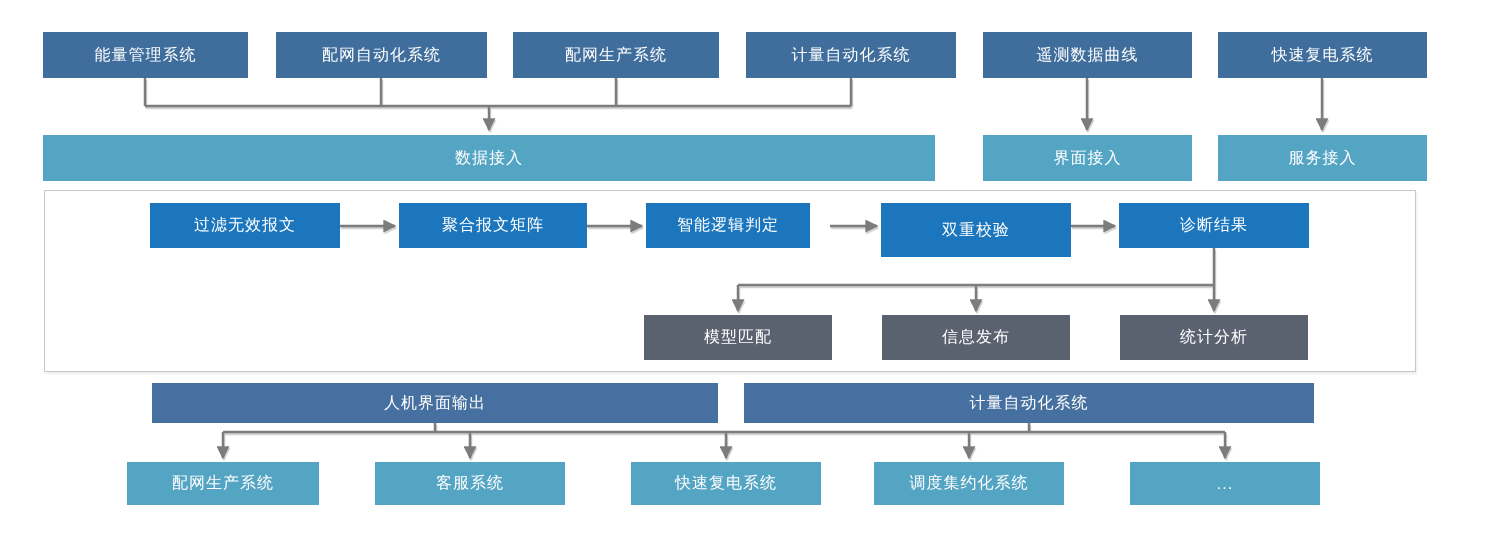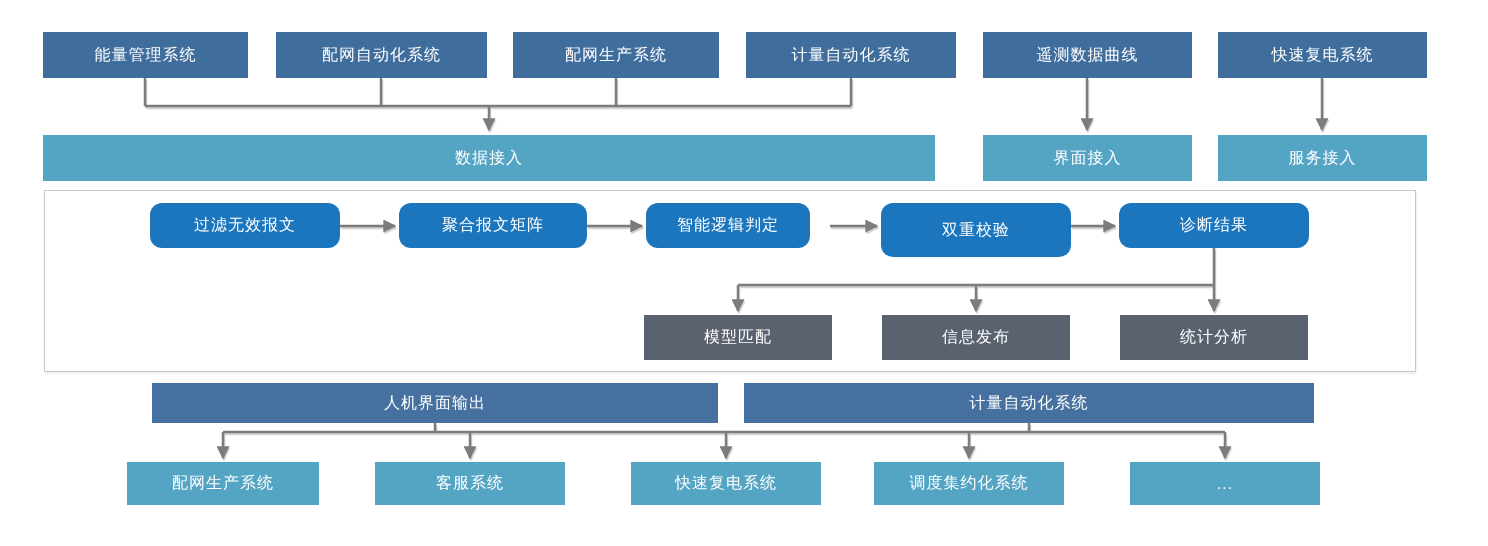--- a/index.html
+++ b/index.html
@@ -18,21 +18,21 @@
     position:relative;width:1488px;height:546px;background:#fff;overflow:hidden;
     font-family:"Liberation Sans","DejaVu Sans",sans-serif;
   }
   .box{
     position:absolute;display:flex;align-items:center;justify-content:center;
     color:var(--text);font-size:16px;letter-spacing:1px;white-space:nowrap;
     box-sizing:border-box;
   }
   .src{background:var(--source-box-bg);}
   .access{background:var(--access-box-bg);}
-  .step{background:var(--process-box-bg);border-radius:12px;}
+  .step{background:var(--process-box-bg);}
   .result{background:var(--result-box-bg);}
   .out{background:var(--output-box-bg);}
   .target{background:var(--target-box-bg);}
   .process-frame{
     position:absolute;left:44px;top:190px;width:1372px;height:182px;
     border:1px solid var(--container-border);background:#fff;box-sizing:border-box;
     box-shadow:1px 2px 2px rgba(0,0,0,0.07);
   }
   svg.connectors{
     position:absolute;left:0;top:0;

